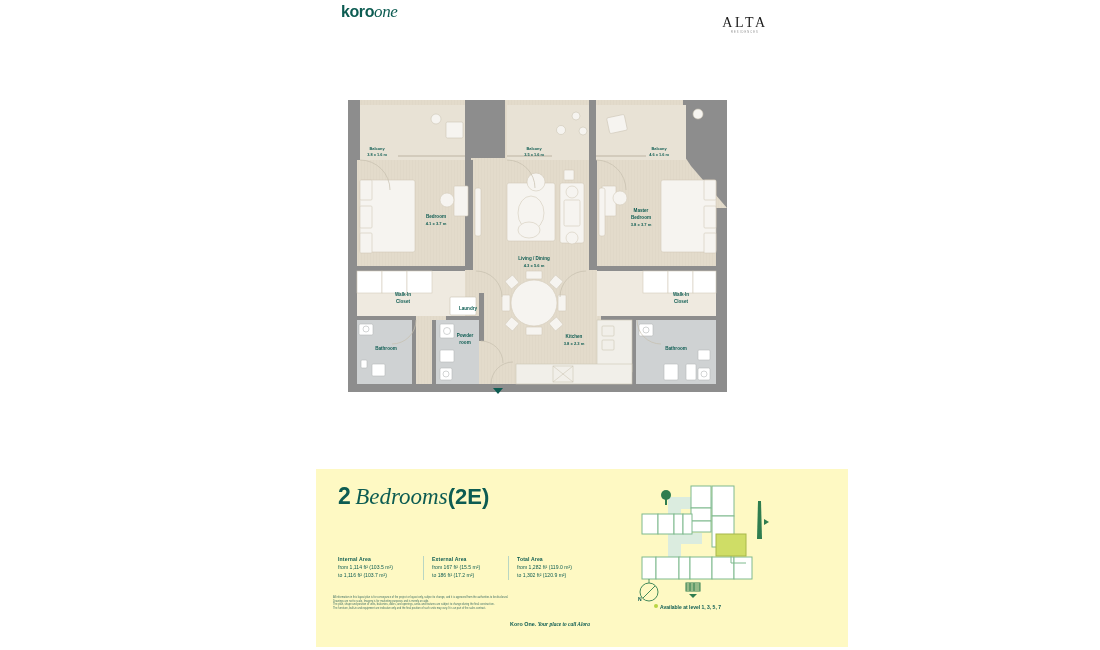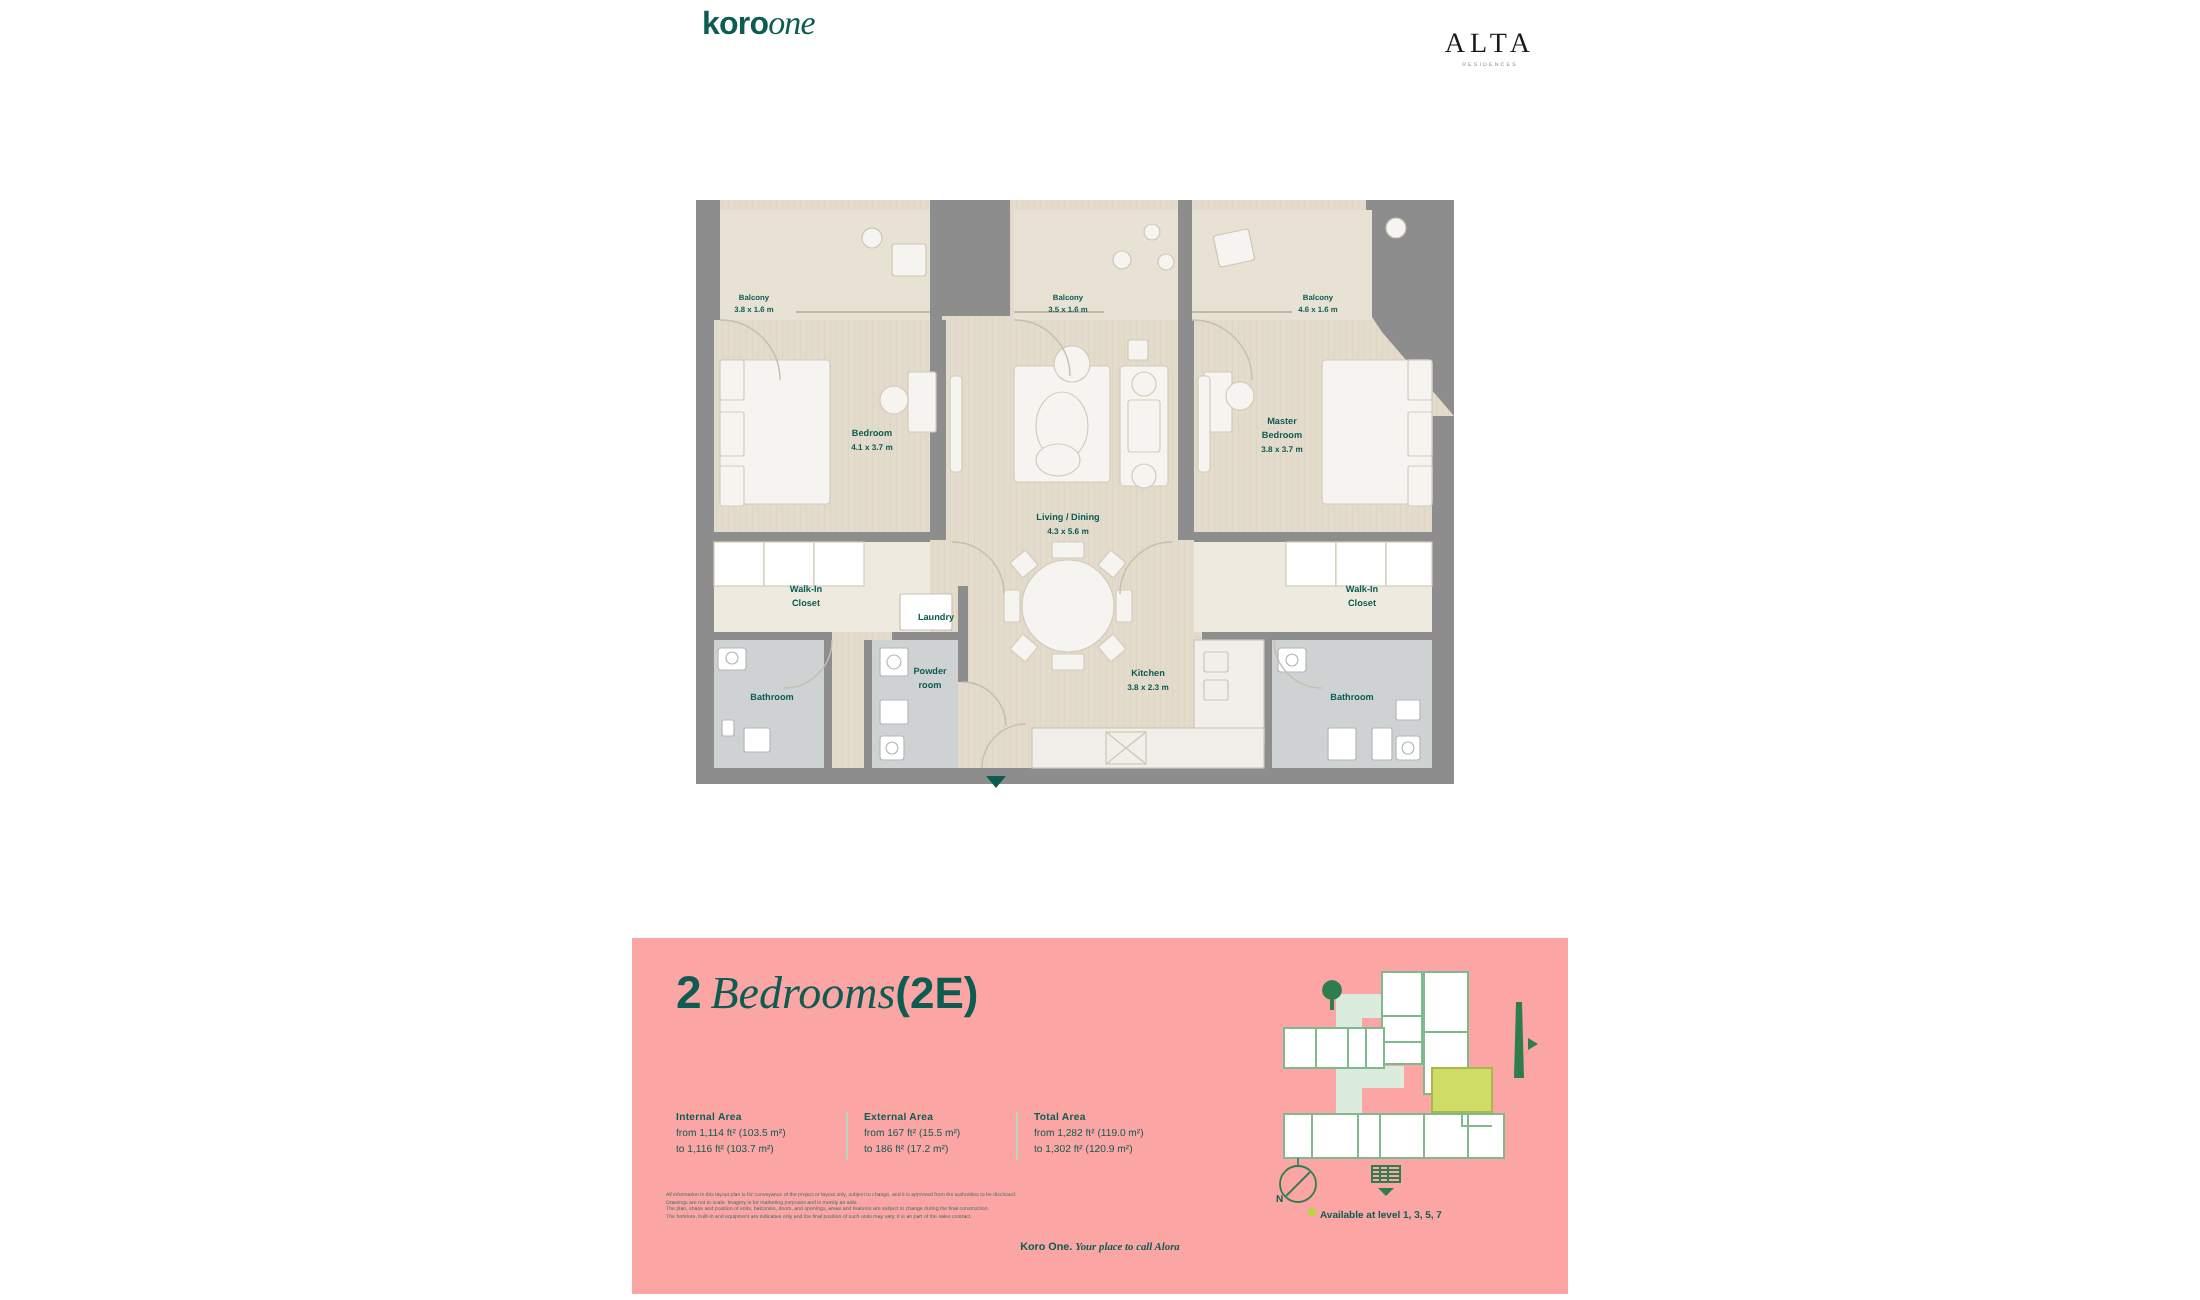--- a/index.html
+++ b/index.html
@@ -7,21 +7,21 @@
     width: 1100px; height: 650px;
     background: #ffffff;
     font-family: "Liberation Sans", sans-serif;
     overflow: hidden;
     position: relative;
   }
 
   
   .header { position: absolute; top: 0; left: 0; width: 1100px; height: 30px; }
   .logo-koro {
-    position: absolute; left: 351px; top: 2px;
+    position: absolute; left: 341px; top: 2px;
     font-size: 16px; letter-spacing: -0.4px; white-space: nowrap;
   }
   .logo-koro .k { font-weight: bold; color: #0d5c52; font-family: "Liberation Sans", sans-serif; }
   .logo-koro .o { font-family: "Liberation Serif", serif; font-style: italic; color: #0d5c52; font-size: 17px; }
   .logo-alta {
     position: absolute; left: 716px; top: 15px;
     text-align: center; width: 58px;
   }
   .logo-alta .alta-main {
     font-family: "Liberation Serif", serif; font-size: 14px;
@@ -36,21 +36,21 @@
   .plan-wrap { position: absolute; left: 346px; top: 88px; width: 383px; height: 308px; }
   .plan-svg { display: block; }
   .rl { font-family: "Liberation Sans", sans-serif; font-weight: bold; fill: #0d5c52; }
   .rl-n { font-size: 4.6px; }
   .rl-d { font-size: 4.1px; }
   .rl-s { font-size: 3.9px; }
 
   
   .panel {
     position: absolute; left: 316px; top: 469px;
-    width: 468px; height: 178px; background: #fca5a5;
+    width: 532px; height: 178px; background: #fef9c3;
   }
   .title {
     position: absolute; left: 22px; top: 14px;
     color: #0d5c52; white-space: nowrap;
   }
   .title .t-num { font-size: 23px; font-weight: bold; font-family: "Liberation Sans", sans-serif; }
   .title .t-word { font-size: 23px; font-family: "Liberation Serif", serif; font-style: italic; }
   .title .t-code { font-size: 22px; font-weight: bold; font-family: "Liberation Sans", sans-serif; }
 
   .areas { position: absolute; left: 22px; top: 87px; display: flex; }

